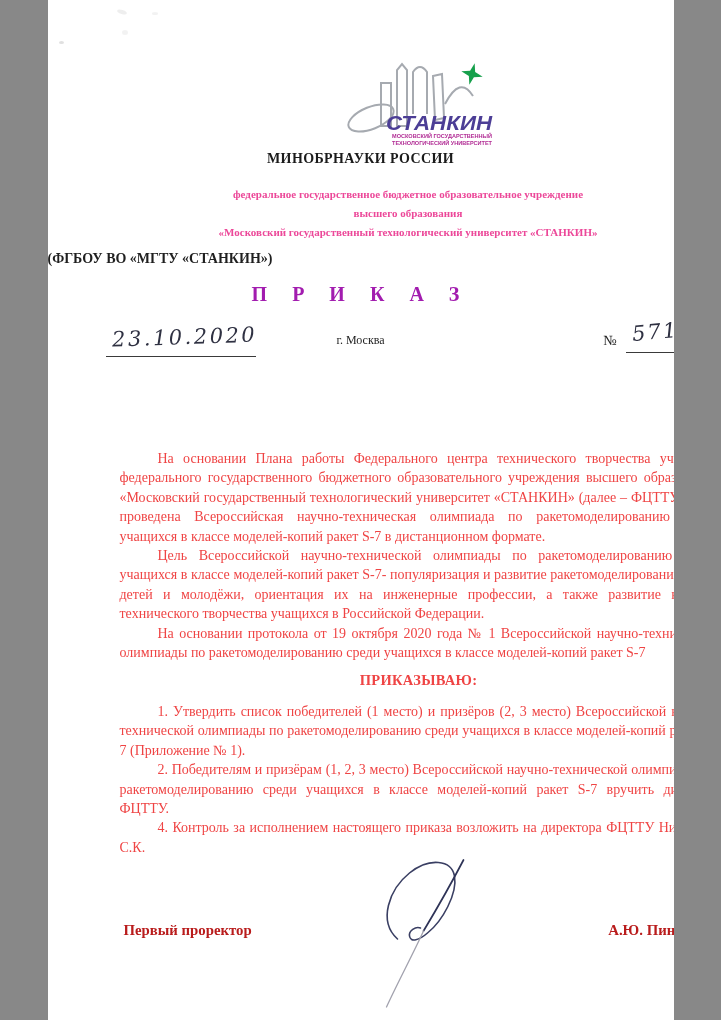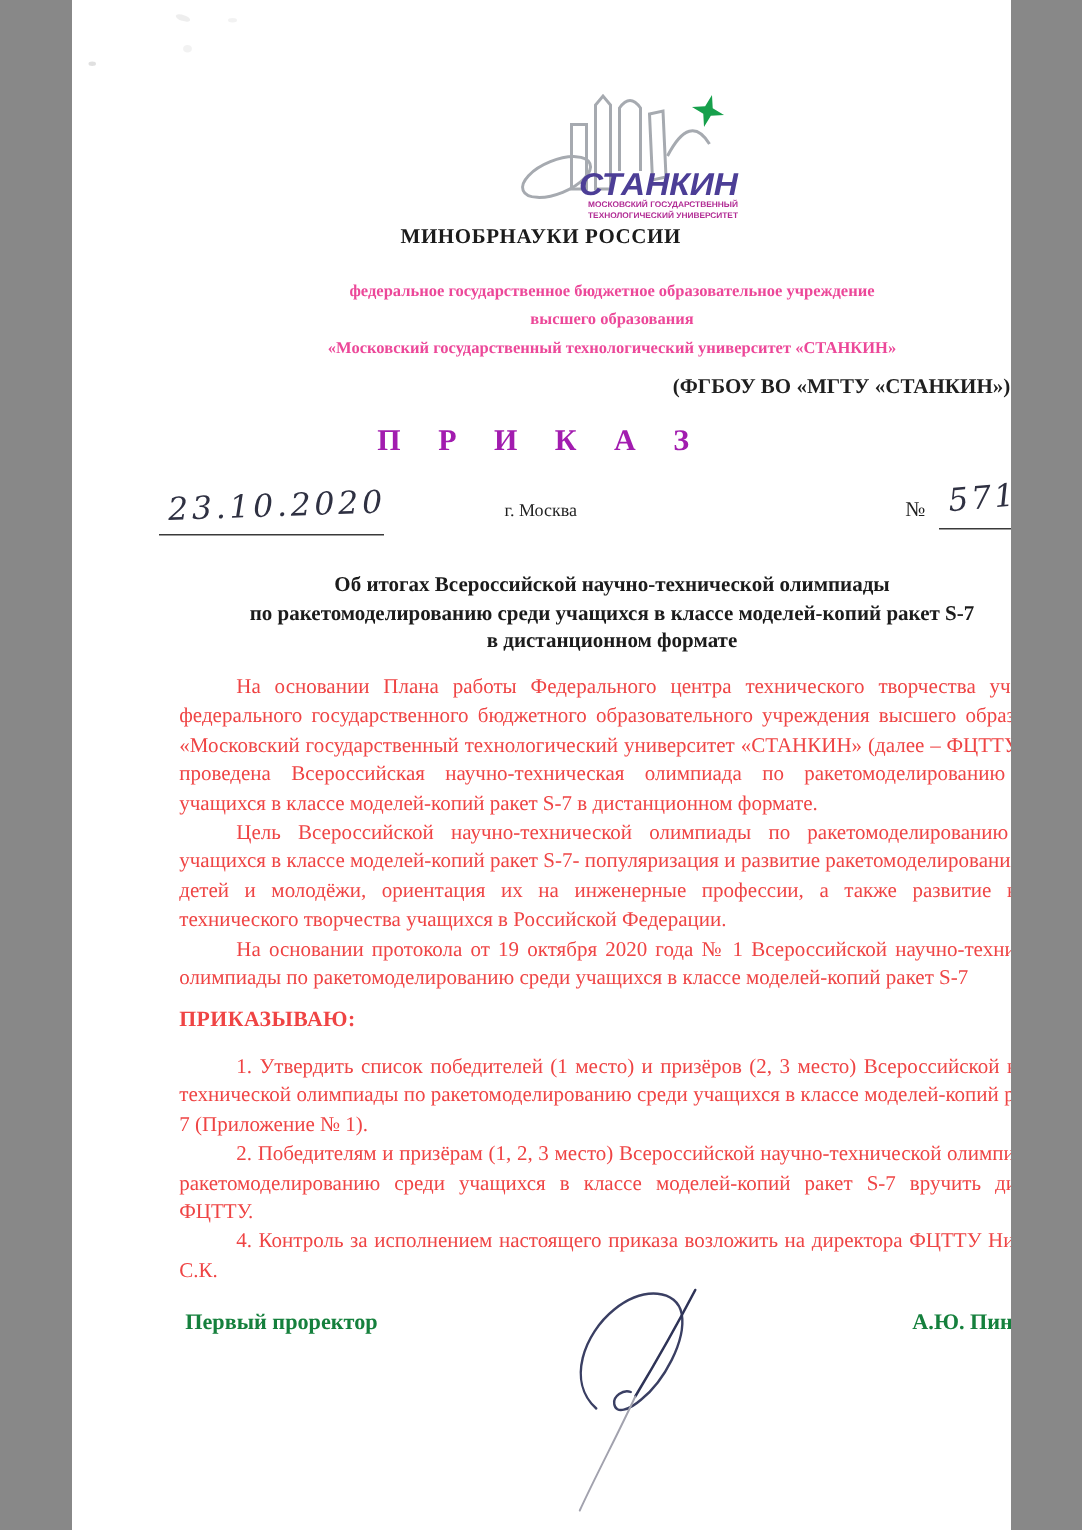--- a/index.html
+++ b/index.html
@@ -27,21 +27,21 @@
     text-align:center; font-weight:bold; font-size:14px; letter-spacing:.4px;
     color:#1b1b1b;
   }
   .org-block {
     position:absolute; left:40px; top:185px; width:641px;
     text-align:center; font-weight:bold; font-size:11px; line-height:19px;
     color:#ec4899;
   }
   .org-short {
     position:absolute; left:0; top:251px; width:100%;
-    text-align:right; font-weight:bold; font-size:14px;
+    text-align:left; font-weight:bold; font-size:14px;
   }
   .doc-type {
     position:absolute; left:0; top:283px; width:100%;
     text-align:center; font-weight:bold; font-size:20px; letter-spacing:10px;
     color:#a21caf;
   }
 
   .hw { 
     font-family:"DejaVu Serif","Liberation Serif",serif;
     font-style:italic; color:#2f3142;
@@ -65,28 +65,28 @@
     color:#1b1b1b;
   }
 
   .content {
     position:absolute; left:72px; top:449px; width:598px;
     font-size:14px; line-height:19.4px; text-align:justify;
     color:#ef4444;
   }
   .content p { text-indent:38px; }
   .order-heading {
-    text-align:left; font-weight:bold; font-size:14.5px;
+    text-align:center; font-weight:bold; font-size:14.5px;
     margin:9px 0 11px 0; text-indent:0 !important; letter-spacing:.3px;
   }
 
   .sig-row {
-    position:absolute; left:76px; top:874px; width:576px;
+    position:absolute; left:76px; top:922px; width:576px;
     display:flex; justify-content:space-between;
-    font-weight:bold; font-size:14.8px; color:#15803d;
+    font-weight:bold; font-size:14.8px; color:#b91c1c;
   }
   .signature-svg { position:absolute; left:330px; top:855px; width:108px; height:158px; }
 </style>
 </head>
 <body>
 
 <div class="page">
 
   <div class="speck s1"></div>
   <div class="speck s2"></div>
@@ -121,25 +121,20 @@
   <div class="org-short">(ФГБОУ ВО «МГТУ «СТАНКИН»)</div>
   <div class="doc-type">П Р И К А З</div>
 
   <div class="date-hw hw">23.10.2020</div>
   <div class="date-line"></div>
   <div class="city">г. Москва</div>
   <div class="num-label">№</div>
   <div class="num-hw hw">571/1</div>
   <div class="num-line"></div>
 
-  <div class="subject">
-    <div>Об итогах Всероссийской научно-технической олимпиады</div>
-    <div>по ракетомоделированию среди учащихся в классе моделей-копий ракет S-7</div>
-    <div>в дистанционном формате</div>
-  </div>
 
   <div class="content">
     <p>На основании Плана работы Федерального центра технического творчества учащихся федерального государственного бюджетного образовательного учреждения высшего образования «Московский государственный технологический университет «СТАНКИН» (далее – ФЦТТУ) была проведена Всероссийская научно-техническая олимпиада по ракетомоделированию среди учащихся в классе моделей-копий ракет S-7 в дистанционном формате.</p>
     <p>Цель Всероссийской научно-технической олимпиады по ракетомоделированию среди учащихся в классе моделей-копий ракет S-7- популяризация и развитие ракетомоделирования среди детей и молодёжи, ориентация их на инженерные профессии, а также развитие научно-технического творчества учащихся в Российской Федерации.</p>
     <p>На основании протокола от 19 октября 2020 года № 1 Всероссийской научно-технической олимпиады по ракетомоделированию среди учащихся в классе моделей-копий ракет S-7</p>
     <p class="order-heading">ПРИКАЗЫВАЮ:</p>
     <p>1. Утвердить список победителей (1 место) и призёров (2, 3 место) Всероссийской научно-технической олимпиады по ракетомоделированию среди учащихся в классе моделей-копий ракет S-7 (Приложение № 1).</p>
     <p>2. Победителям и призёрам (1, 2, 3 место) Всероссийской научно-технической олимпиады по ракетомоделированию среди учащихся в классе моделей-копий ракет S-7 вручить дипломы ФЦТТУ.</p>
     <p>4. Контроль за исполнением настоящего приказа возложить на директора ФЦТТУ Никулина С.К.</p>
   </div>

